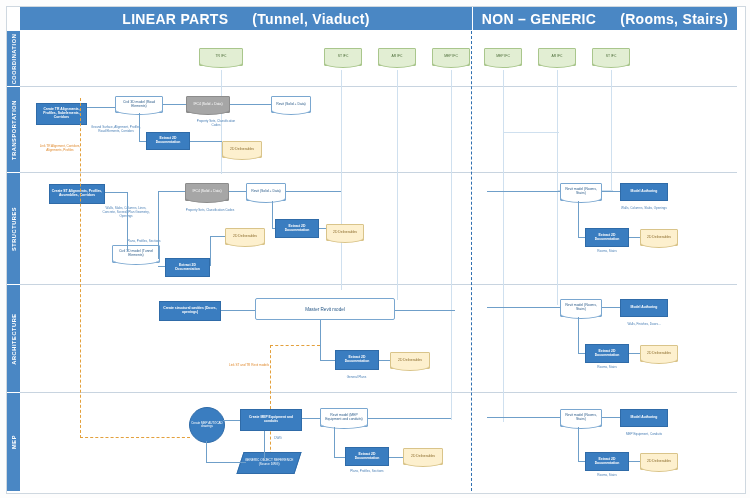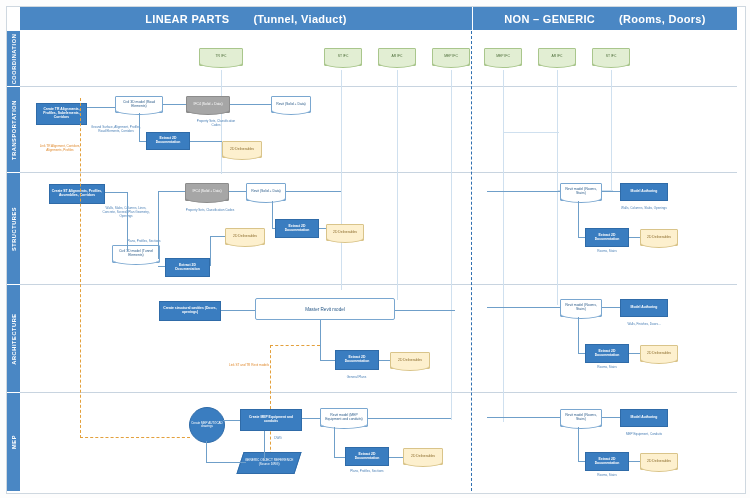--- a/index.html
+++ b/index.html
@@ -3,21 +3,21 @@
 <meta charset="utf-8">
 <style>
   html,body{margin:0;padding:0;background:#ffffff;}
   body{width:750px;height:498px;font-family:"Liberation Sans",sans-serif;overflow:hidden;}
   #canvas{position:relative;width:750px;height:498px;background:#fdfdfd;}
 
   .frame{position:absolute;left:6px;top:6px;width:738px;height:486px;border:1px solid #cfd8e0;background:#ffffff;}
 
   
   .hdr{position:absolute;left:20px;top:7px;height:23px;background:#4a87c4;color:#ffffff;
-       display:flex;align-items:center;justify-content:center;font-size:11px;font-weight:bold;letter-spacing:.3px;}
+       display:flex;align-items:center;justify-content:center;font-size:14px;font-weight:bold;letter-spacing:.3px;}
   .hdr.left{left:20px;width:452px;}
   .hdr.right{left:473px;width:264px;}
   .hdr .sub{font-weight:bold;margin-left:16px;padding-left:8px;}
 
   
   .lanecol{position:absolute;left:7px;width:13px;background:#4a87c4;}
   .lanecol span{position:absolute;left:50%;top:50%;transform:translate(-50%,-50%) rotate(-90deg);
        white-space:nowrap;color:#fff;font-size:5.6px;font-weight:bold;letter-spacing:.6px;}
 
   
@@ -71,21 +71,21 @@
 
 <div id="canvas">
   <div class="frame"></div>
 
   <div class="hdr left">
     <span>LINEAR PARTS</span>
     <span class="sub">(Tunnel, Viaduct)</span>
   </div>
   <div class="hdr right">
     <span>NON – GENERIC</span>
-    <span class="sub">(Rooms, Doors)</span>
+    <span class="sub">(Rooms, Stairs)</span>
   </div>
 
   <div class="lanecol" style="top:31px;height:55px;">
     <span>COORDINATION</span>
     </div>
   <div class="lanecol" style="top:87px;height:85px;">
     <span>TRANSPORTATION</span>
     </div>
   <div class="lanecol" style="top:173px;height:111px;">
     <span>STRUCTURES</span>

